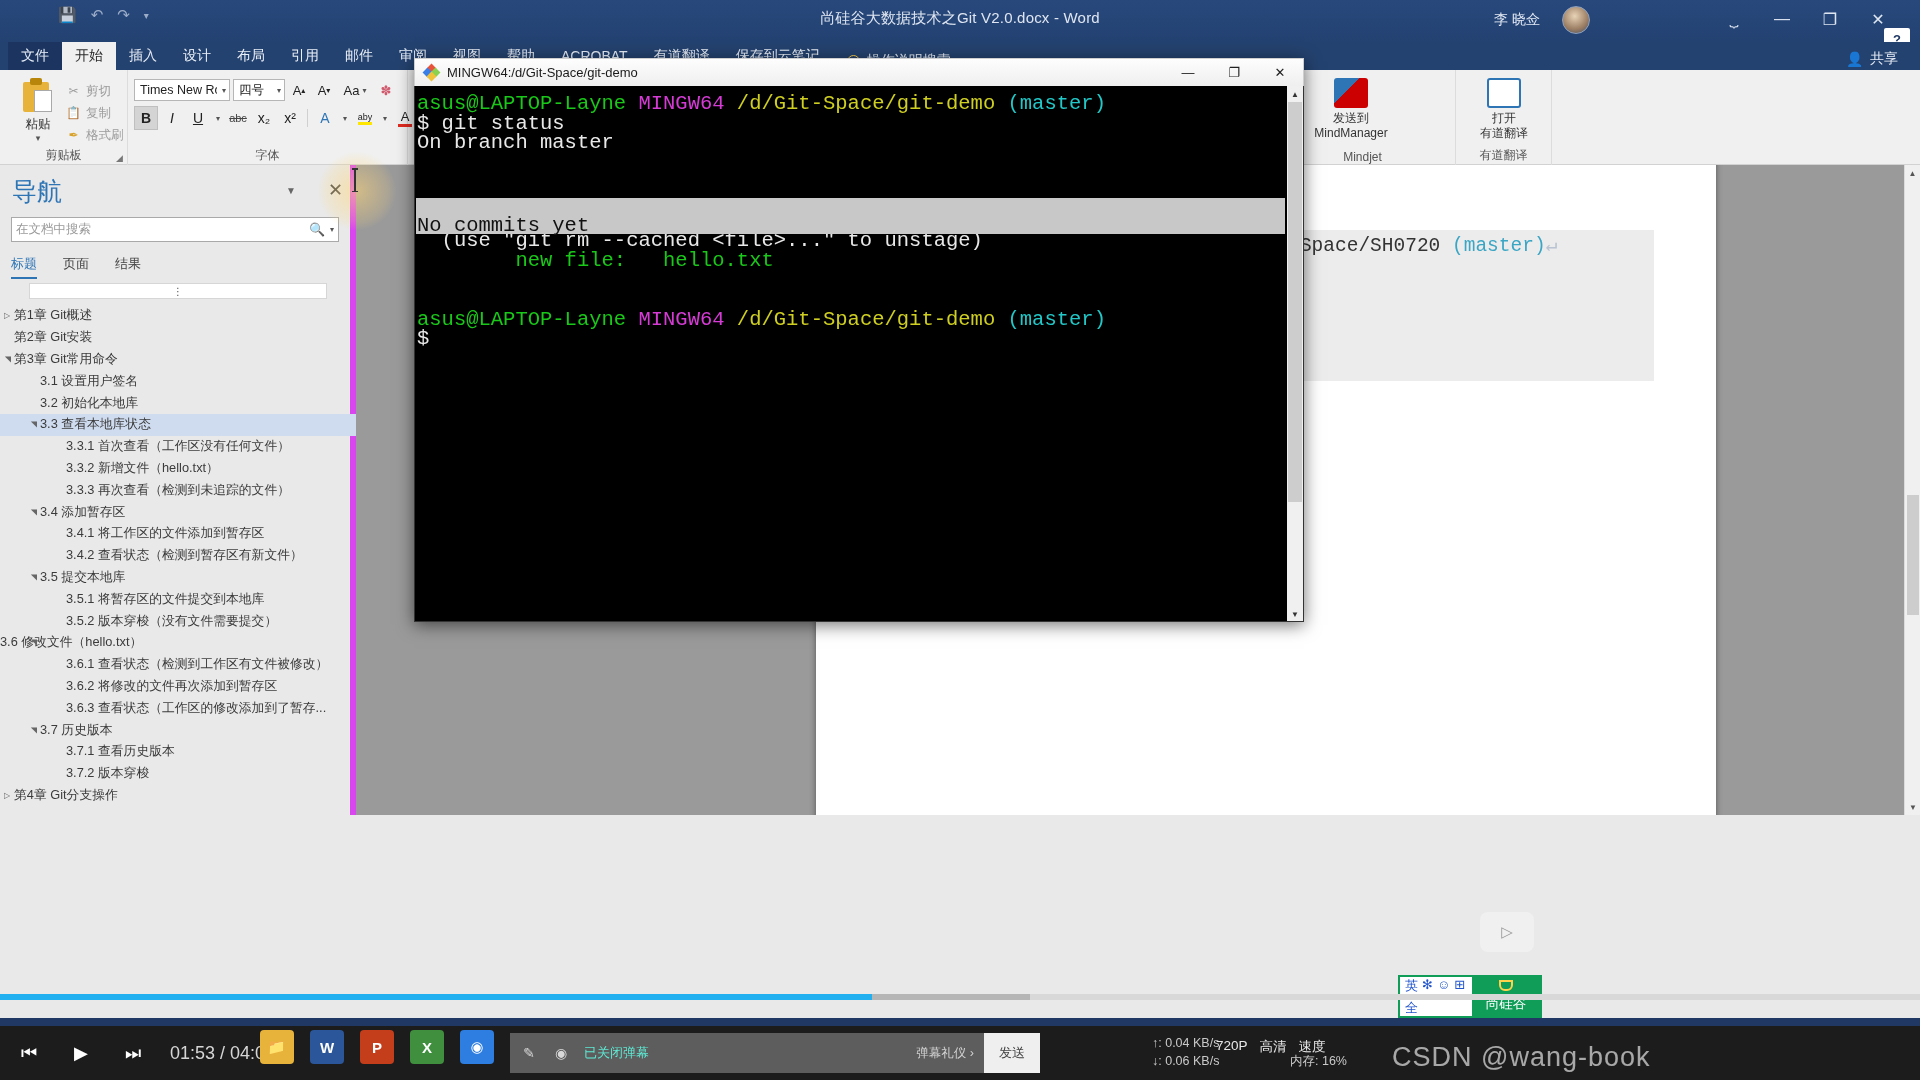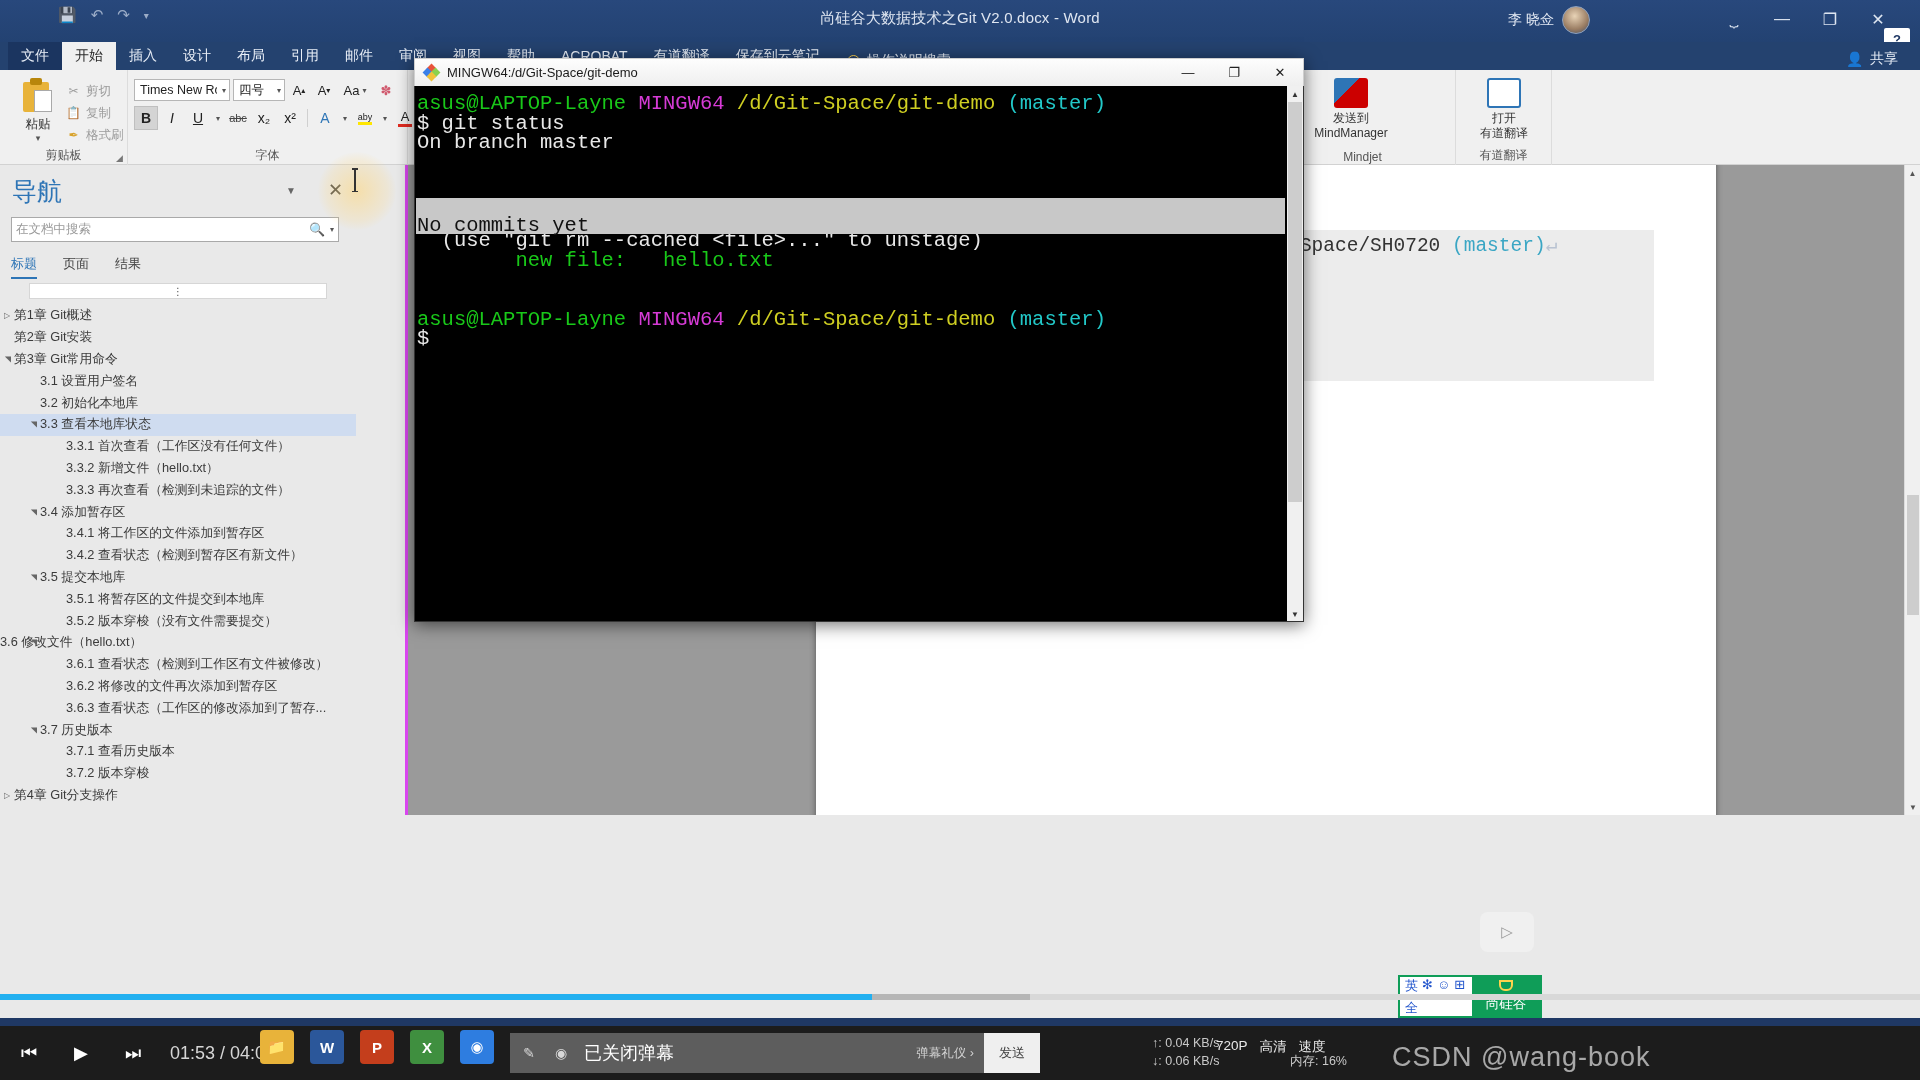--- a/index.html
+++ b/index.html
@@ -19,21 +19,21 @@
     position:absolute;left:0;top:0;width:1920px;height:42px;
     background:linear-gradient(180deg,#28487c 0%,#234272 100%);
   }
   .qat{ position:absolute; left:58px; top:6px; display:flex; gap:14px; align-items:center;
         color:#c3cfe2; font-size:15px;}
   .qat .qi{ opacity:.75; }
   .doc-title{
     position:absolute; left:0; top:9px; width:1920px; text-align:center;
     color:#dfe6f1; font-size:15px; letter-spacing:.2px;
   }
-  .user-area{ position:absolute; right:330px; top:6px; display:flex; gap:8px; align-items:center; }
+  .user-area{ position:absolute; right:330px; top:6px; display:flex; gap:22px; align-items:center; }
   .user-name{ color:#e4eaf4; font-size:14px; }
   .avatar{ width:28px;height:28px;border-radius:50%;
            background:radial-gradient(circle at 45% 35%,#e8d3b6 0%,#9a7d63 60%,#3b4a63 100%);
            border:1px solid #8ea2c0; }
   .wincontrols{ position:absolute; right:18px; top:4px; display:flex; gap:0px; align-items:center;}
   .wc{ width:48px; height:30px; display:flex; align-items:center; justify-content:center;
        color:#dde5f0; font-size:16px; }
   .wc.ribdisp{ font-size:15px; }
   .help-bubble{ position:absolute; right:10px; top:28px; width:26px;height:22px;background:#fff;
                 color:#1f3864;font-size:13px;font-weight:bold;display:flex;align-items:center;justify-content:center;
@@ -95,22 +95,22 @@
   .underbar{ display:block;width:14px;height:3px;margin:0 auto;}
 
   
   #g-mind{ left:1270px; width:186px; }
   #g-ydtrans{ left:1456px; width:96px; }
   .bigbtn{ position:absolute; top:8px; width:86px; text-align:center; font-size:12px; color:#333; }
   .bigbtn .bi{ display:block; margin:0 auto 3px auto; width:34px; height:30px; }
   .bigbtn .lbl{ line-height:1.25; }
 
   
-  #navpane{ position:absolute; left:0; top:165px; width:408px; height:650px; background:#e9e9e9;
-            border-right:3px solid #d946ef; }
+  #navpane{ position:absolute; left:0; top:165px; width:356px; height:650px; background:#e9e9e9;
+            border-right:6px solid #d946ef; }
   .nav-title{ position:absolute; left:12px; top:10px; font-size:25px; color:#2e75b6; }
   .nav-dd{ position:absolute; left:286px; top:20px; font-size:10px; color:#666; }
   .nav-x{ position:absolute; left:328px; top:14px; font-size:18px; color:#444; }
   .nav-search{ position:absolute; left:11px; top:52px; width:328px; height:25px; background:#fff;
                border:1px solid #a9a9a9; display:flex; align-items:center; padding:0 4px;}
   .nav-search .ph{ font-size:12.5px; color:#9a9a9a; flex:1; }
   .nav-search .si{ color:#2e75b6; font-size:13px; }
   .nav-search .sc{ font-size:8px; color:#555; margin-left:4px;}
   .nav-tabs{ position:absolute; left:11px; top:90px; display:flex; gap:26px; }
   .nav-tab{ font-size:13px; color:#444; padding-bottom:4px;}
@@ -205,21 +205,21 @@
   .pb-ctrls{ position:absolute; left:8px; top:6px; display:flex; align-items:center; gap:10px;}
   .pbtn{ width:42px;height:42px;display:flex;align-items:center;justify-content:center;color:#fff;font-size:18px;}
   .pb-time{ color:#d6d6d6; font-size:18px; margin-left:6px; }
   .tray-apps{ position:absolute; left:260px; top:4px; display:flex; gap:16px; align-items:center;}
   .app{ width:34px;height:34px;border-radius:4px;display:flex;align-items:center;justify-content:center;
         color:#fff;font-size:15px;font-weight:bold;}
   .danmu{ position:absolute; left:510px; top:7px; width:530px; height:40px; background:#5d5d5d;
           display:flex; align-items:center; }
   .danmu .ic{ width:26px;height:26px;margin-left:6px;color:#d8d8d8;font-size:14px;
               display:flex;align-items:center;justify-content:center;}
-  .danmu .ph{ margin-left:10px; color:#ffffff; font-size:18px;text-align:right; }
+  .danmu .ph{ margin-left:10px; color:#5eead4; font-size:13px;text-align:right; }
   .danmu .gift{ margin-left:auto; color:#d2d2d2; font-size:12.5px; padding-right:10px;}
   .danmu .send{ width:56px;height:40px;background:#efefef;color:#444;font-size:13px;
                 display:flex;align-items:center;justify-content:center;}
   .netstat{ position:absolute; left:1152px; top:8px; color:#c9c9c9; font-size:12.5px; line-height:18px;}
   .quality{ position:absolute; left:1216px; top:12px; color:#e8e8e8; font-size:13.5px; display:flex; gap:12px;}
   .watermark{ position:absolute; left:1392px; top:16px; color:rgba(255,255,255,.62); font-size:27px;
               letter-spacing:1px; white-space:nowrap;}
 
   
   .ime{ position:absolute; left:1398px; top:975px; width:144px; height:43px; background:#fff;

